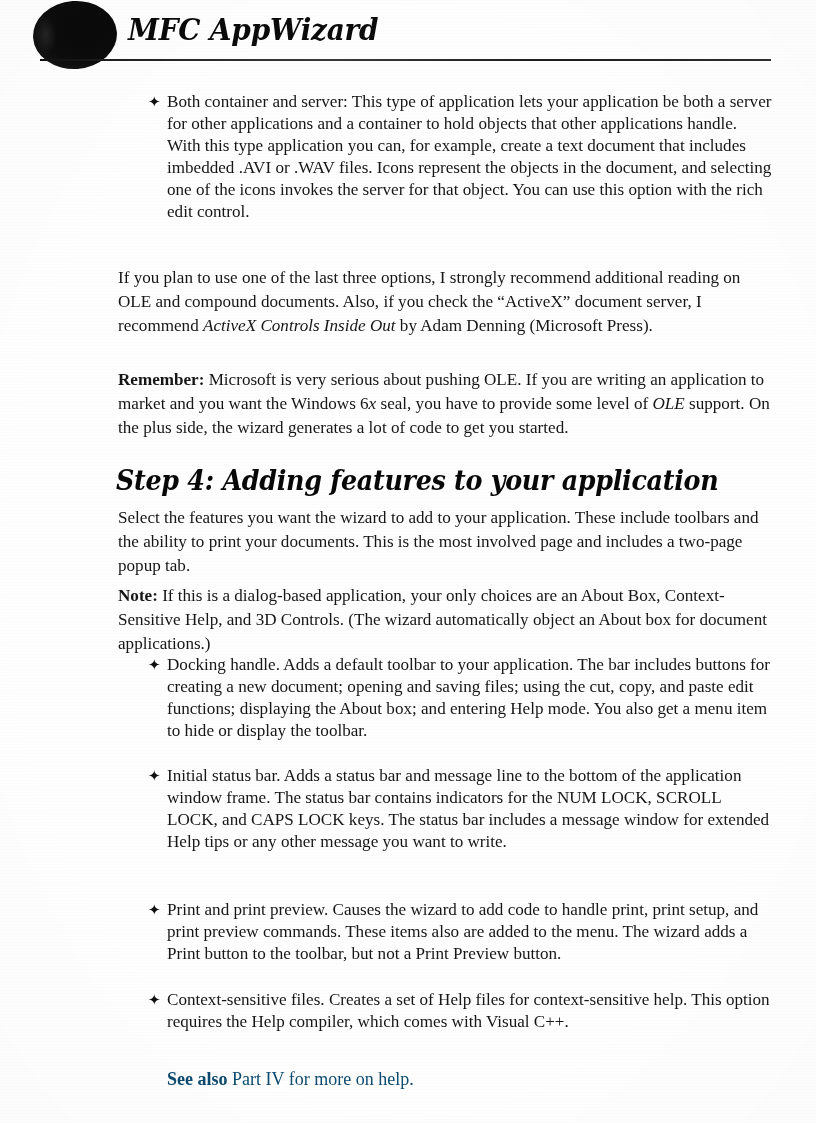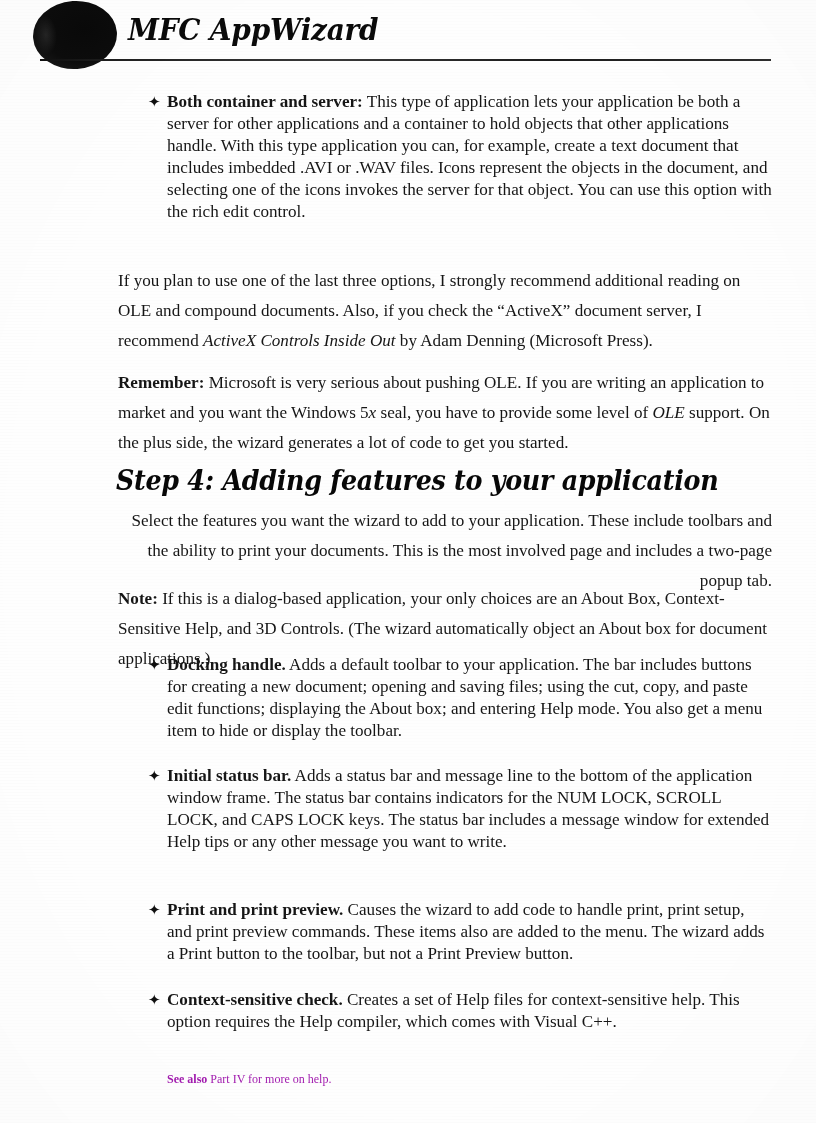--- a/index.html
+++ b/index.html
@@ -82,21 +82,21 @@
     left: 0;
     top: 0;
     width: 816px;
   }
 
   .para {
     position: absolute;
     left: 118px;
     width: 654px;
     font-size: 17.1px;
-    line-height: 30px;
+    line-height: 24px;
     text-align: left;
     color: #161616;
   }
 
   .bullet-item {
     position: absolute;
     left: 148px;
     width: 625px;
     font-size: 17.1px;
     line-height: 22.1px;
@@ -123,36 +123,36 @@
     font-size: 27px;
     line-height: 30px;
     letter-spacing: -0.3px;
     color: #080808;
     transform: scaleX(0.94);
     transform-origin: left center;
     white-space: nowrap;
   }
 
   .lead {
-    font-weight: 700;
+    font-weight: 400;
   }
   .lead-i {
     font-weight: 700;
   }
   .it {
     font-style: italic;
   }
 
   .seealso {
     position: absolute;
     left: 167px;
     width: 600px;
-    font-size: 12px;
+    font-size: 18px;
     line-height: 22.1px;
-    color: #a21caf;
+    color: #0c4a6e;
   }
 
   
   .scan-noise {
     position: absolute;
     inset: 0;
     pointer-events: none;
     opacity: .035;
     background:
       repeating-linear-gradient(0deg, rgba(0,0,0,.5) 0px, rgba(0,0,0,0) 1px, rgba(0,0,0,0) 3px),
@@ -175,26 +175,26 @@
     <div class="bullet-item" style="top:91px;">
       <span class="bullet-mark">✦</span>
       <span class="lead">Both container and server:</span><span> This type of application lets your application be both a server for other applications and a container to hold objects that other applications handle. With this type application you can, for example, create a text document that includes imbedded .AVI or .WAV files. Icons represent the objects in the document, and selecting one of the icons invokes the server for that object. You can use this option with the rich edit control.</span>
     </div>
 
     <div class="para" style="top:266px;">
       <span>If you plan to use one of the last three options, I strongly recommend additional reading on OLE and compound documents. Also, if you check the “ActiveX” document server, I recommend </span><span class="it">ActiveX Controls Inside Out</span><span> by Adam Denning (Microsoft Press).</span>
     </div>
 
     <div class="para" style="top:368px;">
-      <span class="lead-i">Remember:</span><span> Microsoft is very serious about pushing OLE. If you are writing an application to market and you want the Windows 5</span><span class="it">x</span><span> seal, you have to provide some level of </span><span class="it">OLE</span><span> support. On the plus side, the wizard generates a lot of code to get you started.</span>
+      <span class="lead-i">Remember:</span><span> Microsoft is very serious about pushing OLE. If you are writing an application to market and you want the Windows 6</span><span class="it">x</span><span> seal, you have to provide some level of </span><span class="it">OLE</span><span> support. On the plus side, the wizard generates a lot of code to get you started.</span>
     </div>
 
     <div class="heading" style="top:466px;">Step 4: Adding features to your application</div>
 
-    <div class="para" style="top:506px;text-align:right;">Select the features you want the wizard to add to your application. These include toolbars and the ability to print your documents. This is the most involved page and includes a two-page popup tab.</div>
+    <div class="para" style="top:506px;">Select the features you want the wizard to add to your application. These include toolbars and the ability to print your documents. This is the most involved page and includes a two-page popup tab.</div>
 
     <div class="para" style="top:584px;">
       <span class="lead-i">Note:</span><span> If this is a dialog-based application, your only choices are an About Box, Context-Sensitive Help, and 3D Controls. (The wizard automatically object an About box for document applications.)</span>
     </div>
 
     <div class="bullet-item" style="top:654px;">
       <span class="bullet-mark">✦</span>
       <span class="lead">Docking handle.</span><span> Adds a default toolbar to your application. The bar includes buttons for creating a new document; opening and saving files; using the cut, copy, and paste edit functions; displaying the About box; and entering Help mode. You also get a menu item to hide or display the toolbar.</span>
     </div>
 
@@ -203,21 +203,21 @@
       <span class="lead">Initial status bar.</span><span> Adds a status bar and message line to the bottom of the application window frame. The status bar contains indicators for the NUM LOCK, SCROLL LOCK, and CAPS LOCK keys. The status bar includes a message window for extended Help tips or any other message you want to write.</span>
     </div>
 
     <div class="bullet-item" style="top:899px;">
       <span class="bullet-mark">✦</span>
       <span class="lead">Print and print preview.</span><span> Causes the wizard to add code to handle print, print setup, and print preview commands. These items also are added to the menu. The wizard adds a Print button to the toolbar, but not a Print Preview button.</span>
     </div>
 
     <div class="bullet-item" style="top:989px;">
       <span class="bullet-mark">✦</span>
-      <span class="lead">Context-sensitive check.</span><span> Creates a set of Help files for context-sensitive help. This option requires the Help compiler, which comes with Visual C++.</span>
+      <span class="lead">Context-sensitive files.</span><span> Creates a set of Help files for context-sensitive help. This option requires the Help compiler, which comes with Visual C++.</span>
     </div>
 
     <div class="seealso" style="top:1068px;">
       <span class="lead-i">See also</span><span> Part IV for more on help.</span>
     </div>
 
   </div>
 
   <div class="scan-noise"></div>
 </div>

